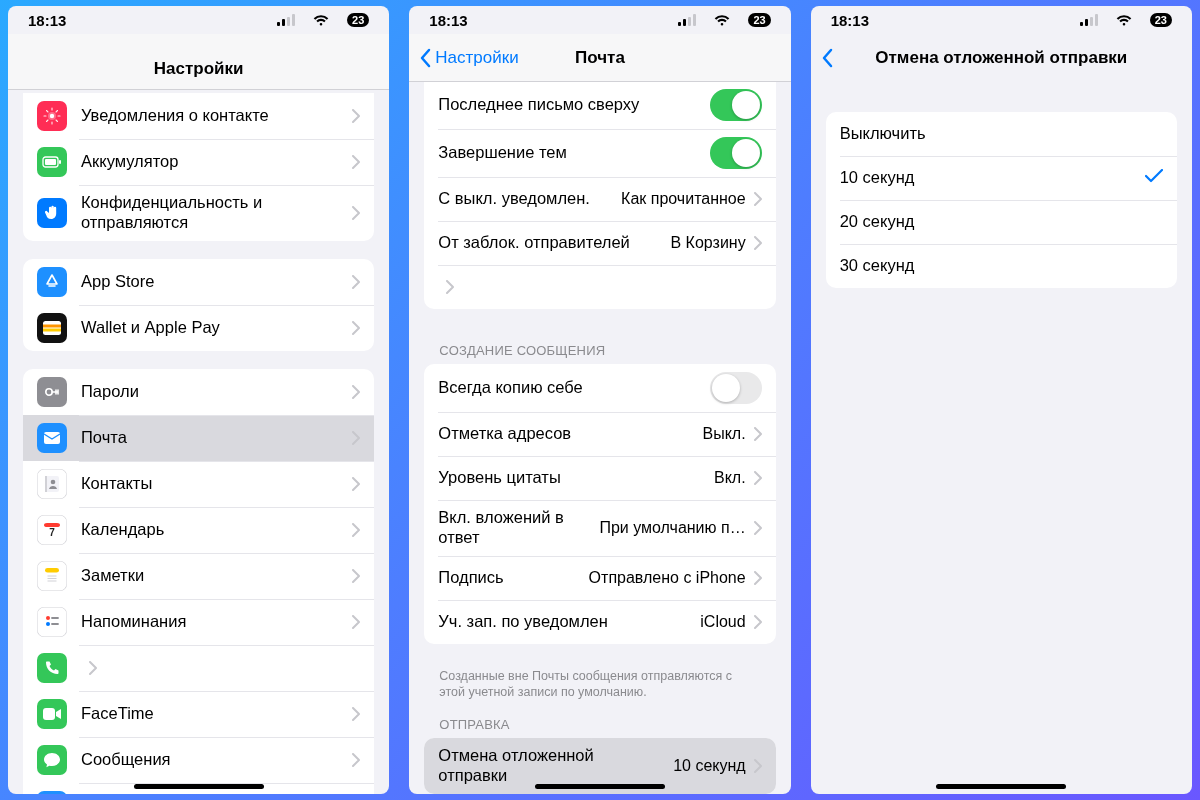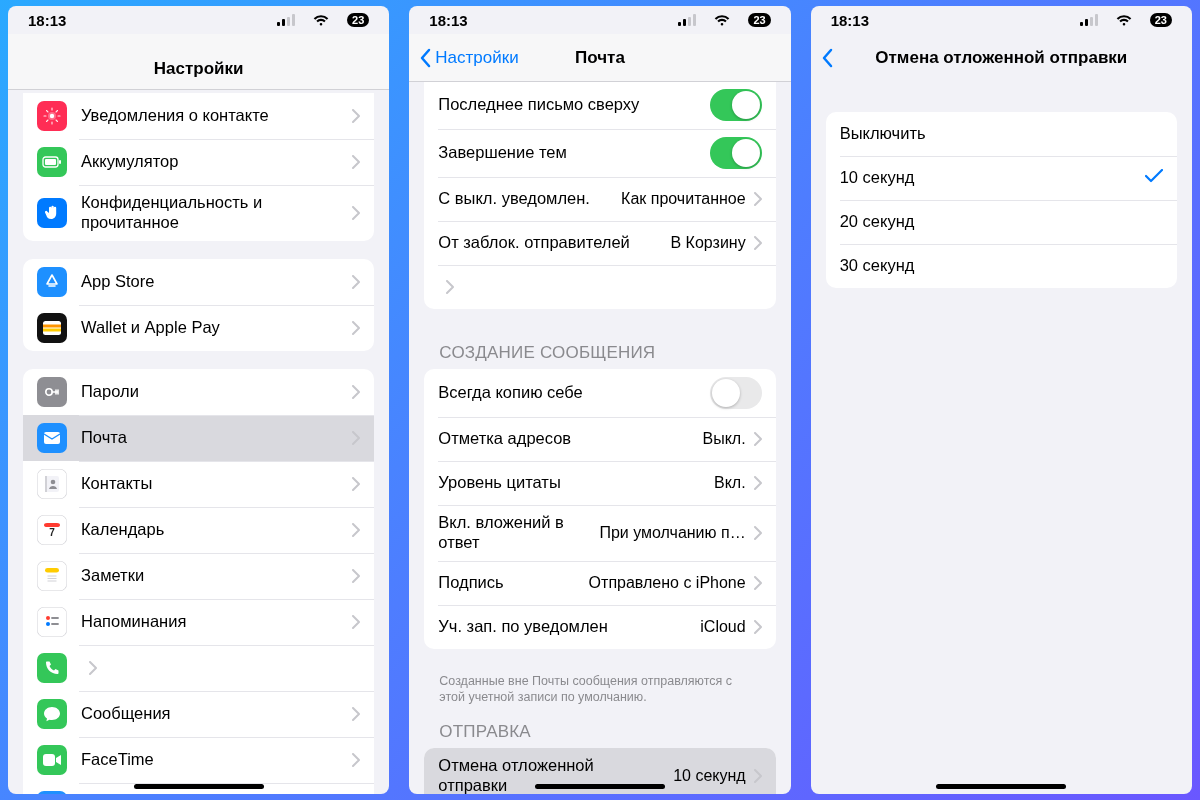--- a/index.html
+++ b/index.html
@@ -102,21 +102,21 @@
   .toggle::after {
     content: ""; position: absolute; top: 2px; width: 28px; height: 28px;
     background: #fff; border-radius: 50%;
     box-shadow: 0 1px 3px rgba(0,0,0,.25);
   }
   .toggle.on { background: #34c759; }
   .toggle.on::after { right: 2px; }
   .toggle.off { background: #e9e9ea; }
   .toggle.off::after { left: 2px; }
   .section-header {
-    font-size: 17px; color: #8a8a8e;
+    font-size: 13px; color: #8a8a8e;
     padding: 16px 30px 6px;
     text-transform: uppercase;
     letter-spacing: 0.2px;
   }
   .section-footer {
     font-size: 12.5px; color: #8a8a8e;
     padding: 6px 30px 12px;
     line-height: 1.35;
   }
   .home-indicator {
@@ -198,21 +198,21 @@
               </svg>
             </span>
           </div>
           <div class="row with-icon">
             <span class="icon-box" style="background:#007aff;">
               <svg width="16" height="18" viewBox="0 0 16 18">
                 <path d="M5 9V4a1.2 1.2 0 012.4 0V3a1.2 1.2 0 012.4 0v1a1.2 1.2 0 012.4 0v5.5c0 3-2 5.5-5 5.5S3 13.5 2.2 11L1 8.5A1.2 1.2 0 013.2 7.5L5 9z" fill="#fff"></path>
               </svg>
             </span>
             <span class="label">Конфиденциальность
-и прочитанное</span>
+и отправляются</span>
             <span class="chevron">
               <svg width="8" height="14" viewBox="0 0 8 14">
                 <path d="M1 1l6 6-6 6" stroke="#c7c7cc" stroke-width="2" fill="none" stroke-linecap="round" stroke-linejoin="round"></path>
               </svg>
             </span>
           </div>
         </div>
       <div class="group" id="s1g2">
           <div class="row with-icon">
             <span class="icon-box" style="background:#1e90ff;">
@@ -343,39 +343,39 @@
               </svg>
             </span>
             <span class="chevron">
               <svg width="8" height="14" viewBox="0 0 8 14">
                 <path d="M1 1l6 6-6 6" stroke="#c7c7cc" stroke-width="2" fill="none" stroke-linecap="round" stroke-linejoin="round"></path>
               </svg>
             </span>
           </div>
           <div class="row with-icon">
             <span class="icon-box" style="background:#34c759;">
-              <svg width="18" height="16" viewBox="0 0 18 16">
-                <path d="M9 1C4.6 1 1 3.9 1 7.5c0 2 1.2 3.8 3 5l-.6 2.8 3-1.6c.8.2 1.7.3 2.6.3 4.4 0 8-2.9 8-6.5S13.4 1 9 1z" fill="#fff"></path>
-              </svg>
-            </span>
-            <span class="label">Сообщения</span>
-            <span class="chevron">
-              <svg width="8" height="14" viewBox="0 0 8 14">
-                <path d="M1 1l6 6-6 6" stroke="#c7c7cc" stroke-width="2" fill="none" stroke-linecap="round" stroke-linejoin="round"></path>
-              </svg>
-            </span>
-          </div>
-          <div class="row with-icon">
-            <span class="icon-box" style="background:#34c759;">
               <svg width="20" height="14" viewBox="0 0 20 14">
                 <rect x="1" y="1" width="12" height="12" rx="3" fill="#fff"></rect>
                 <path d="M14 5l5-3v10l-5-3z" fill="#fff"></path>
               </svg>
             </span>
             <span class="label">FaceTime</span>
+            <span class="chevron">
+              <svg width="8" height="14" viewBox="0 0 8 14">
+                <path d="M1 1l6 6-6 6" stroke="#c7c7cc" stroke-width="2" fill="none" stroke-linecap="round" stroke-linejoin="round"></path>
+              </svg>
+            </span>
+          </div>
+          <div class="row with-icon">
+            <span class="icon-box" style="background:#34c759;">
+              <svg width="18" height="16" viewBox="0 0 18 16">
+                <path d="M9 1C4.6 1 1 3.9 1 7.5c0 2 1.2 3.8 3 5l-.6 2.8 3-1.6c.8.2 1.7.3 2.6.3 4.4 0 8-2.9 8-6.5S13.4 1 9 1z" fill="#fff"></path>
+              </svg>
+            </span>
+            <span class="label">Сообщения</span>
             <span class="chevron">
               <svg width="8" height="14" viewBox="0 0 8 14">
                 <path d="M1 1l6 6-6 6" stroke="#c7c7cc" stroke-width="2" fill="none" stroke-linecap="round" stroke-linejoin="round"></path>
               </svg>
             </span>
           </div>
           <div class="row with-icon">
             <span class="icon-box" style="background:#1e90ff;"></span>
           </div>
         </div>

